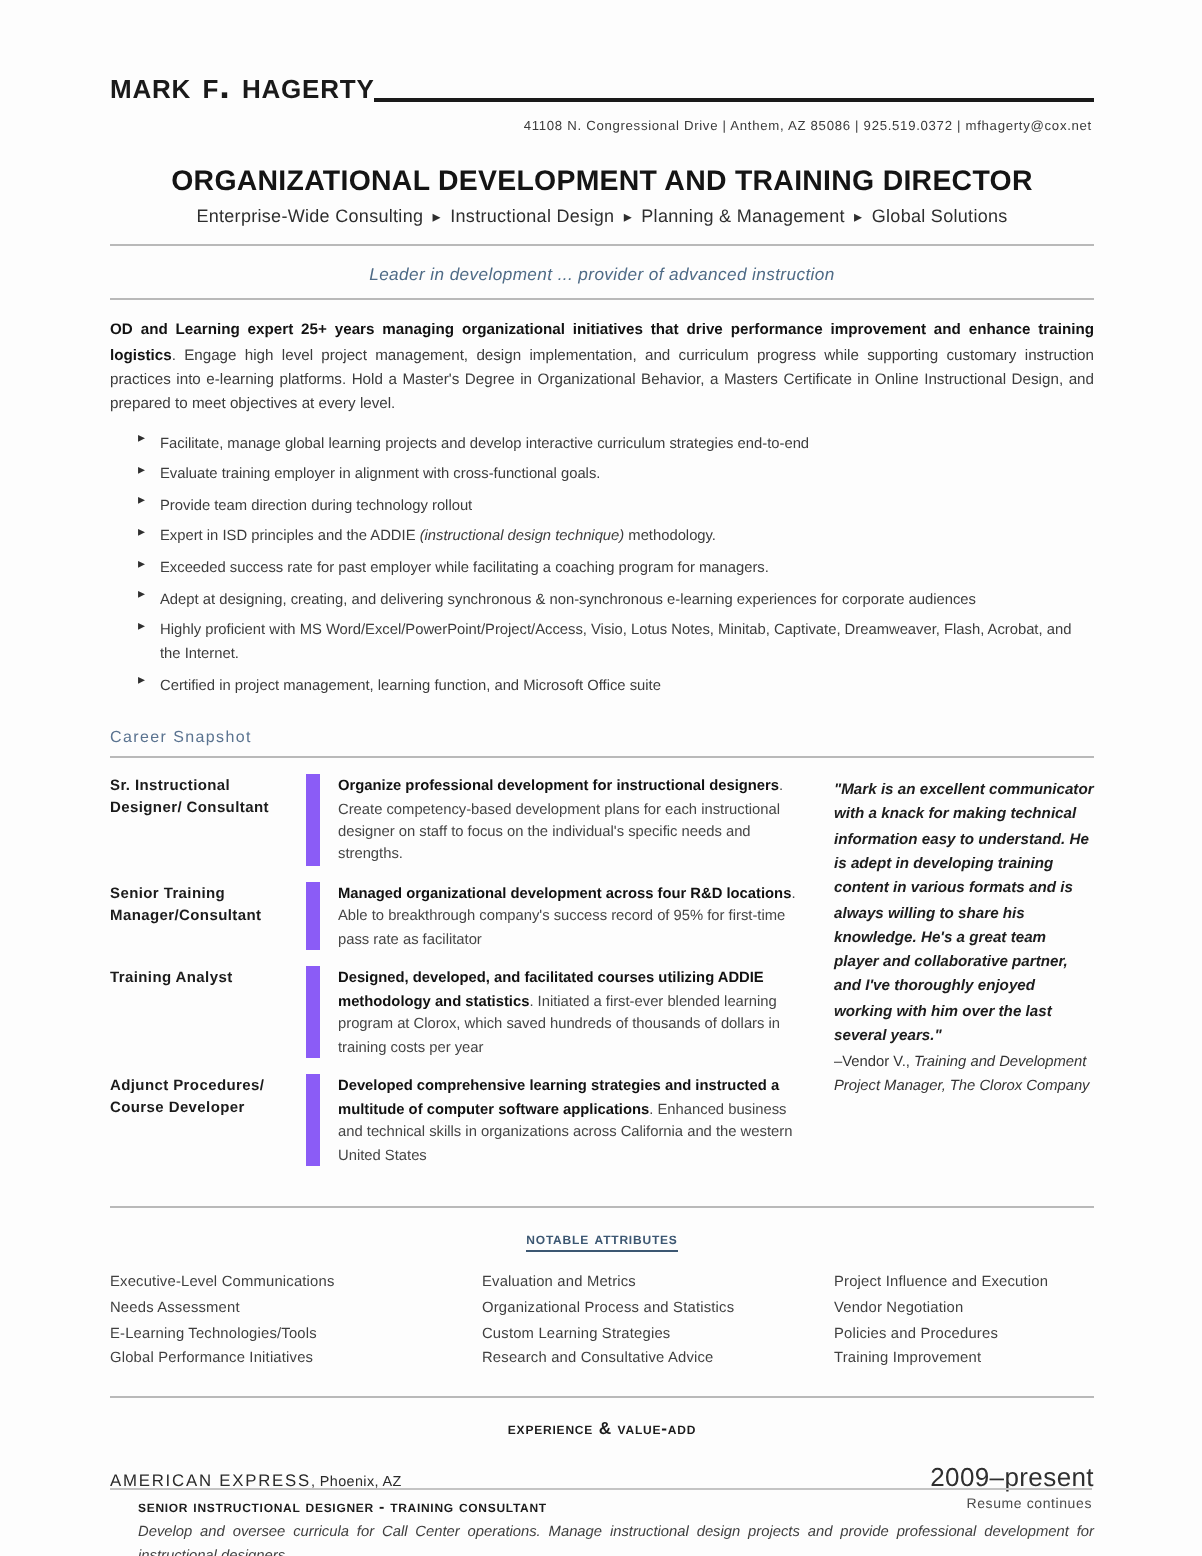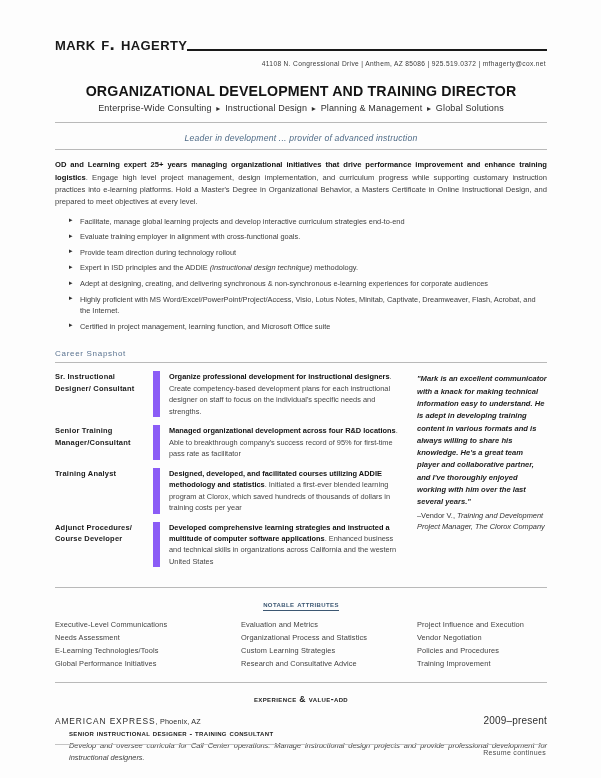--- a/index.html
+++ b/index.html
@@ -253,21 +253,21 @@
   .exp-company {
     font-size: 8.4px;
     letter-spacing: 0.9px;
     color: #2a2a2a;
   }
   .exp-company .loc {
     font-size: 7.2px;
     letter-spacing: 0.2px;
   }
   .exp-dates {
-    font-size: 10px;
+    font-size: 13px;
     color: #2f2f2f;
     letter-spacing: 0.2px;
   }
   .exp-body {
     padding-left: 14px;
   }
   .exp-role {
     font-size: 8px;
     font-weight: bold;
     font-variant: small-caps;
@@ -331,20 +331,21 @@
       <span class="tagline">Leader in development ... provider of advanced instruction</span>
     </div>
 
     <div class="summary"><b>OD and Learning expert 25+ years managing organizational initiatives that drive performance improvement and enhance training logistics</b><span>. Engage high level project management, design implementation, and curriculum progress while supporting customary instruction practices into e-learning platforms. Hold a Master's Degree in Organizational Behavior, a Masters Certificate in Online Instructional Design, and prepared to meet objectives at every level.</span></div>
 
     <div class="bullets">
       <div class="bullet">Facilitate, manage global learning projects and develop interactive curriculum strategies end-to-end</div>
       <div class="bullet">Evaluate training employer in alignment with cross-functional goals.</div>
       <div class="bullet">Provide team direction during technology rollout</div>
       <div class="bullet"><span>Expert in ISD principles and the ADDIE </span><i>(instructional design technique)</i><span> methodology.</span></div>
+      <div class="bullet">Exceeded success rate for past employer while facilitating a coaching program for managers.</div>
       <div class="bullet">Adept at designing, creating, and delivering synchronous &amp; non-synchronous e-learning experiences for corporate audiences</div>
       <div class="bullet">Highly proficient with MS Word/Excel/PowerPoint/Project/Access, Visio, Lotus Notes, Minitab, Captivate, Dreamweaver, Flash, Acrobat, and the Internet.</div>
       <div class="bullet">Certified in project management, learning function, and Microsoft Office suite</div>
     </div>
 
     <div class="sec-left">
       <span class="sec-left-label">Career Snapshot</span>
     </div>
 
     <div class="snapshot">

